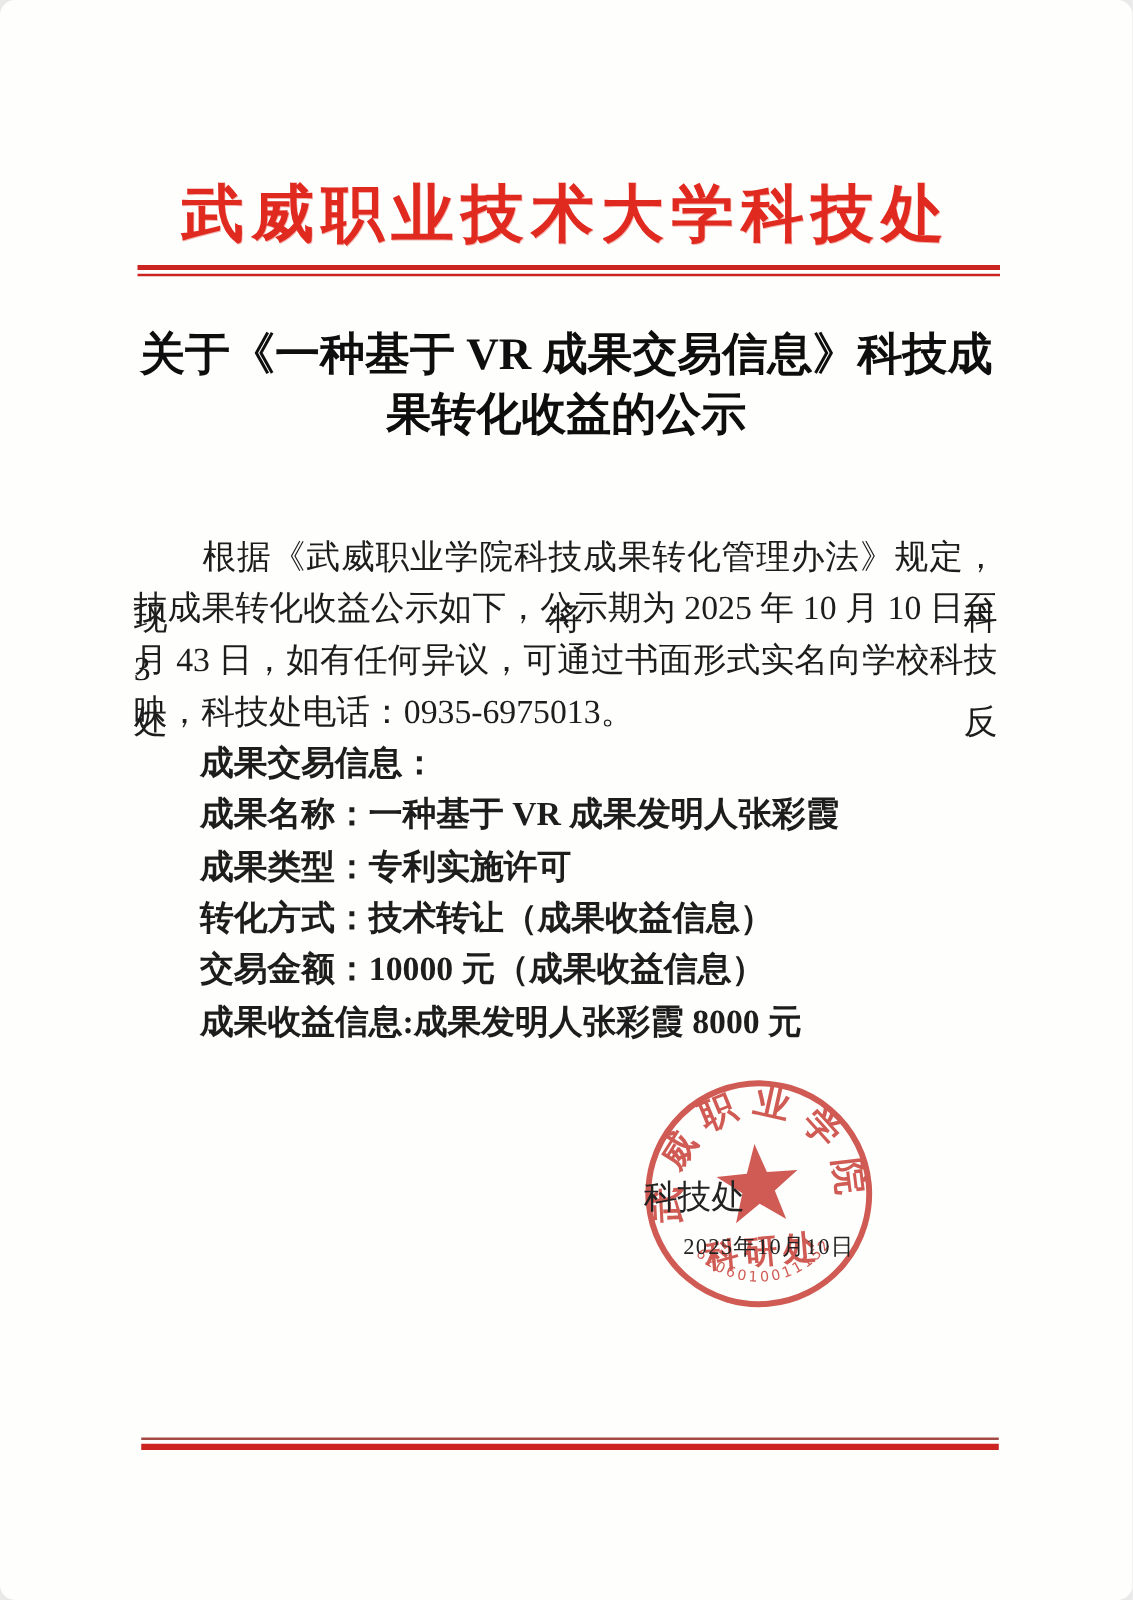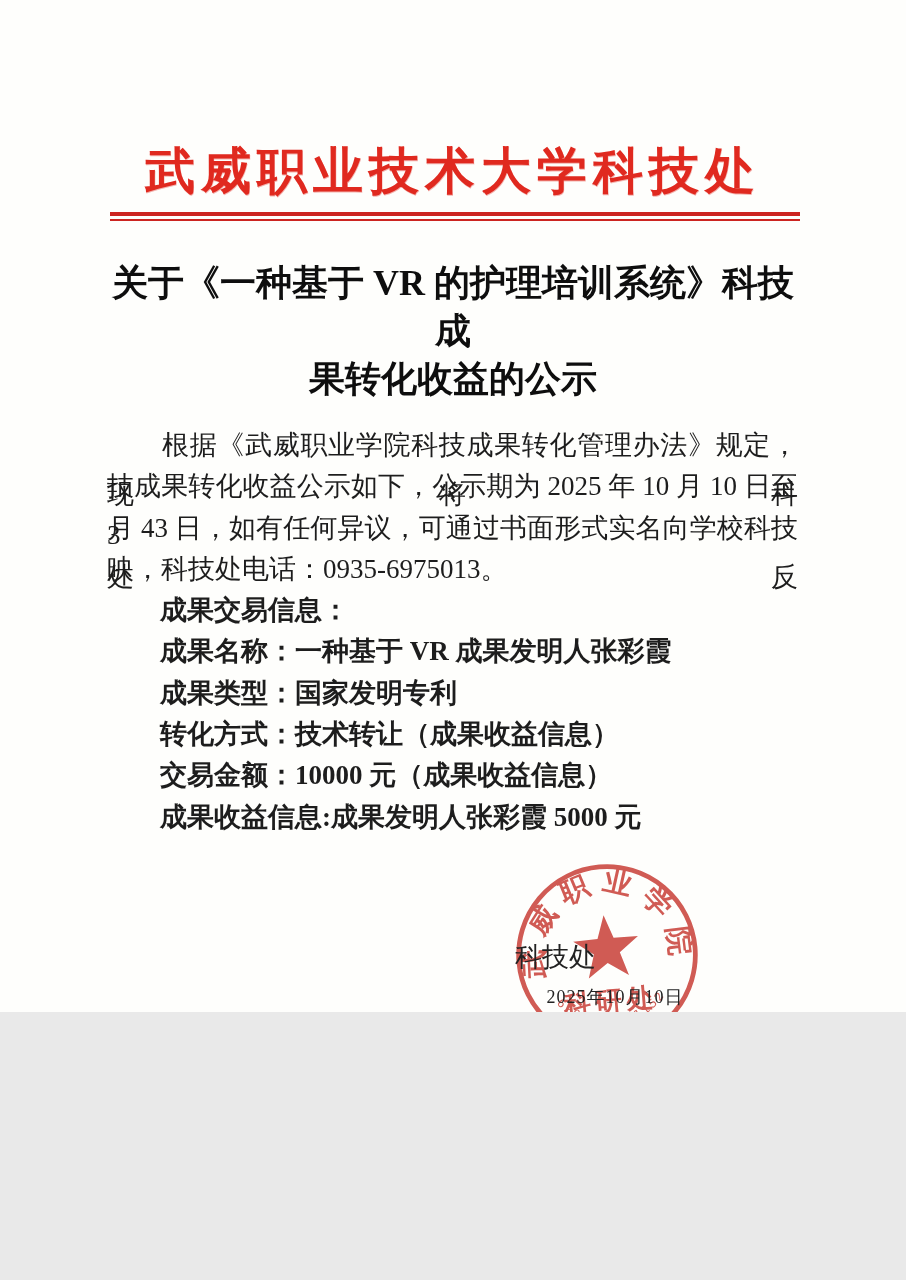--- a/index.html
+++ b/index.html
@@ -8,24 +8,25 @@
     --rule-dark:#a34a44;
     --seal-red:#cb443d;
     --ink:#1d1d1d;
     --paper:#fefefc;
   }
   *{margin:0;padding:0;box-sizing:border-box;}
   html,body{background:#e9e9e9;}
   body{font-family:"Liberation Serif","DejaVu Serif",serif;}
   .page{
     position:relative;
-    width:906px;height:1012px;
+    width:906px;height:1280px;
     margin:0 auto;
     background:var(--paper);
     overflow:hidden;
+    border-radius:12px;
   }
   .red-header{
     position:absolute;top:138px;left:0;width:906px;
     text-align:center;
     font-size:50px;font-weight:bold;
     letter-spacing:6px;
     color:var(--header-red);
     text-shadow:0.5px 0.5px 0 rgba(224,41,31,.35);
     white-space:nowrap;
   }
@@ -67,35 +68,35 @@
 </head>
 <body>
 
 <div class="page">
 
   <div class="red-header">武威职业技术大学科技处</div>
   <div class="rule rule-top-thick"></div>
   <div class="rule rule-top-thin"></div>
 
   <div class="doc-title">
-    <div>关于《一种基于 VR 的护理培训系统》科技成</div>
+    <div>关于《一种基于 VR 成果交易信息》科技成</div>
     <div>果转化收益的公示</div>
   </div>
 
   <div class="content">
     <div class="line jl ind">根据《武威职业学院科技成果转化管理办法》规定，现将科</div>
     <div class="line jl">技成果转化收益公示如下，公示期为 2025 年 10 月 10 日至 3</div>
     <div class="line jl">月 43 日，如有任何异议，可通过书面形式实名向学校科技处反</div>
     <div class="line">映，科技处电话：0935-6975013。</div>
     <div class="line item">成果交易信息：</div>
     <div class="line item">成果名称：一种基于 VR 成果发明人张彩霞</div>
-    <div class="line item">成果类型：国家发明专利</div>
+    <div class="line item">成果类型：专利实施许可</div>
     <div class="line item">转化方式：技术转让（成果收益信息）</div>
     <div class="line item">交易金额：10000 元（成果收益信息）</div>
-    <div class="line item">成果收益信息:成果发明人张彩霞 5000 元</div>
+    <div class="line item">成果收益信息:成果发明人张彩霞 8000 元</div>
   </div>
 
   <svg class="seal" viewBox="0 0 200 200" aria-hidden="true">
     <defs>
       <path id="arcTop" d="M 35.9,119.6 A 67,67 0 1 1 164.1,119.6" fill="none"></path>
       <path id="arcBottom" d="M 39.4,142.5 A 74,74 0 0 0 160.6,142.5" fill="none"></path>
     </defs>
     <circle cx="100" cy="100" r="93" fill="none" stroke="#cb443d" stroke-width="5"></circle>
     <polygon points="100,58 108.5,82.4 134.2,82.9 113.7,98.4 121.2,123.1 100,108.4 78.8,123.1 86.3,98.4 65.8,82.9 91.5,82.4" fill="#cb443d"></polygon>
     <text font-size="30" font-weight="bold" fill="#cb443d" letter-spacing="11" font-family="&quot;Liberation Serif&quot;,&quot;DejaVu Serif&quot;,serif">

